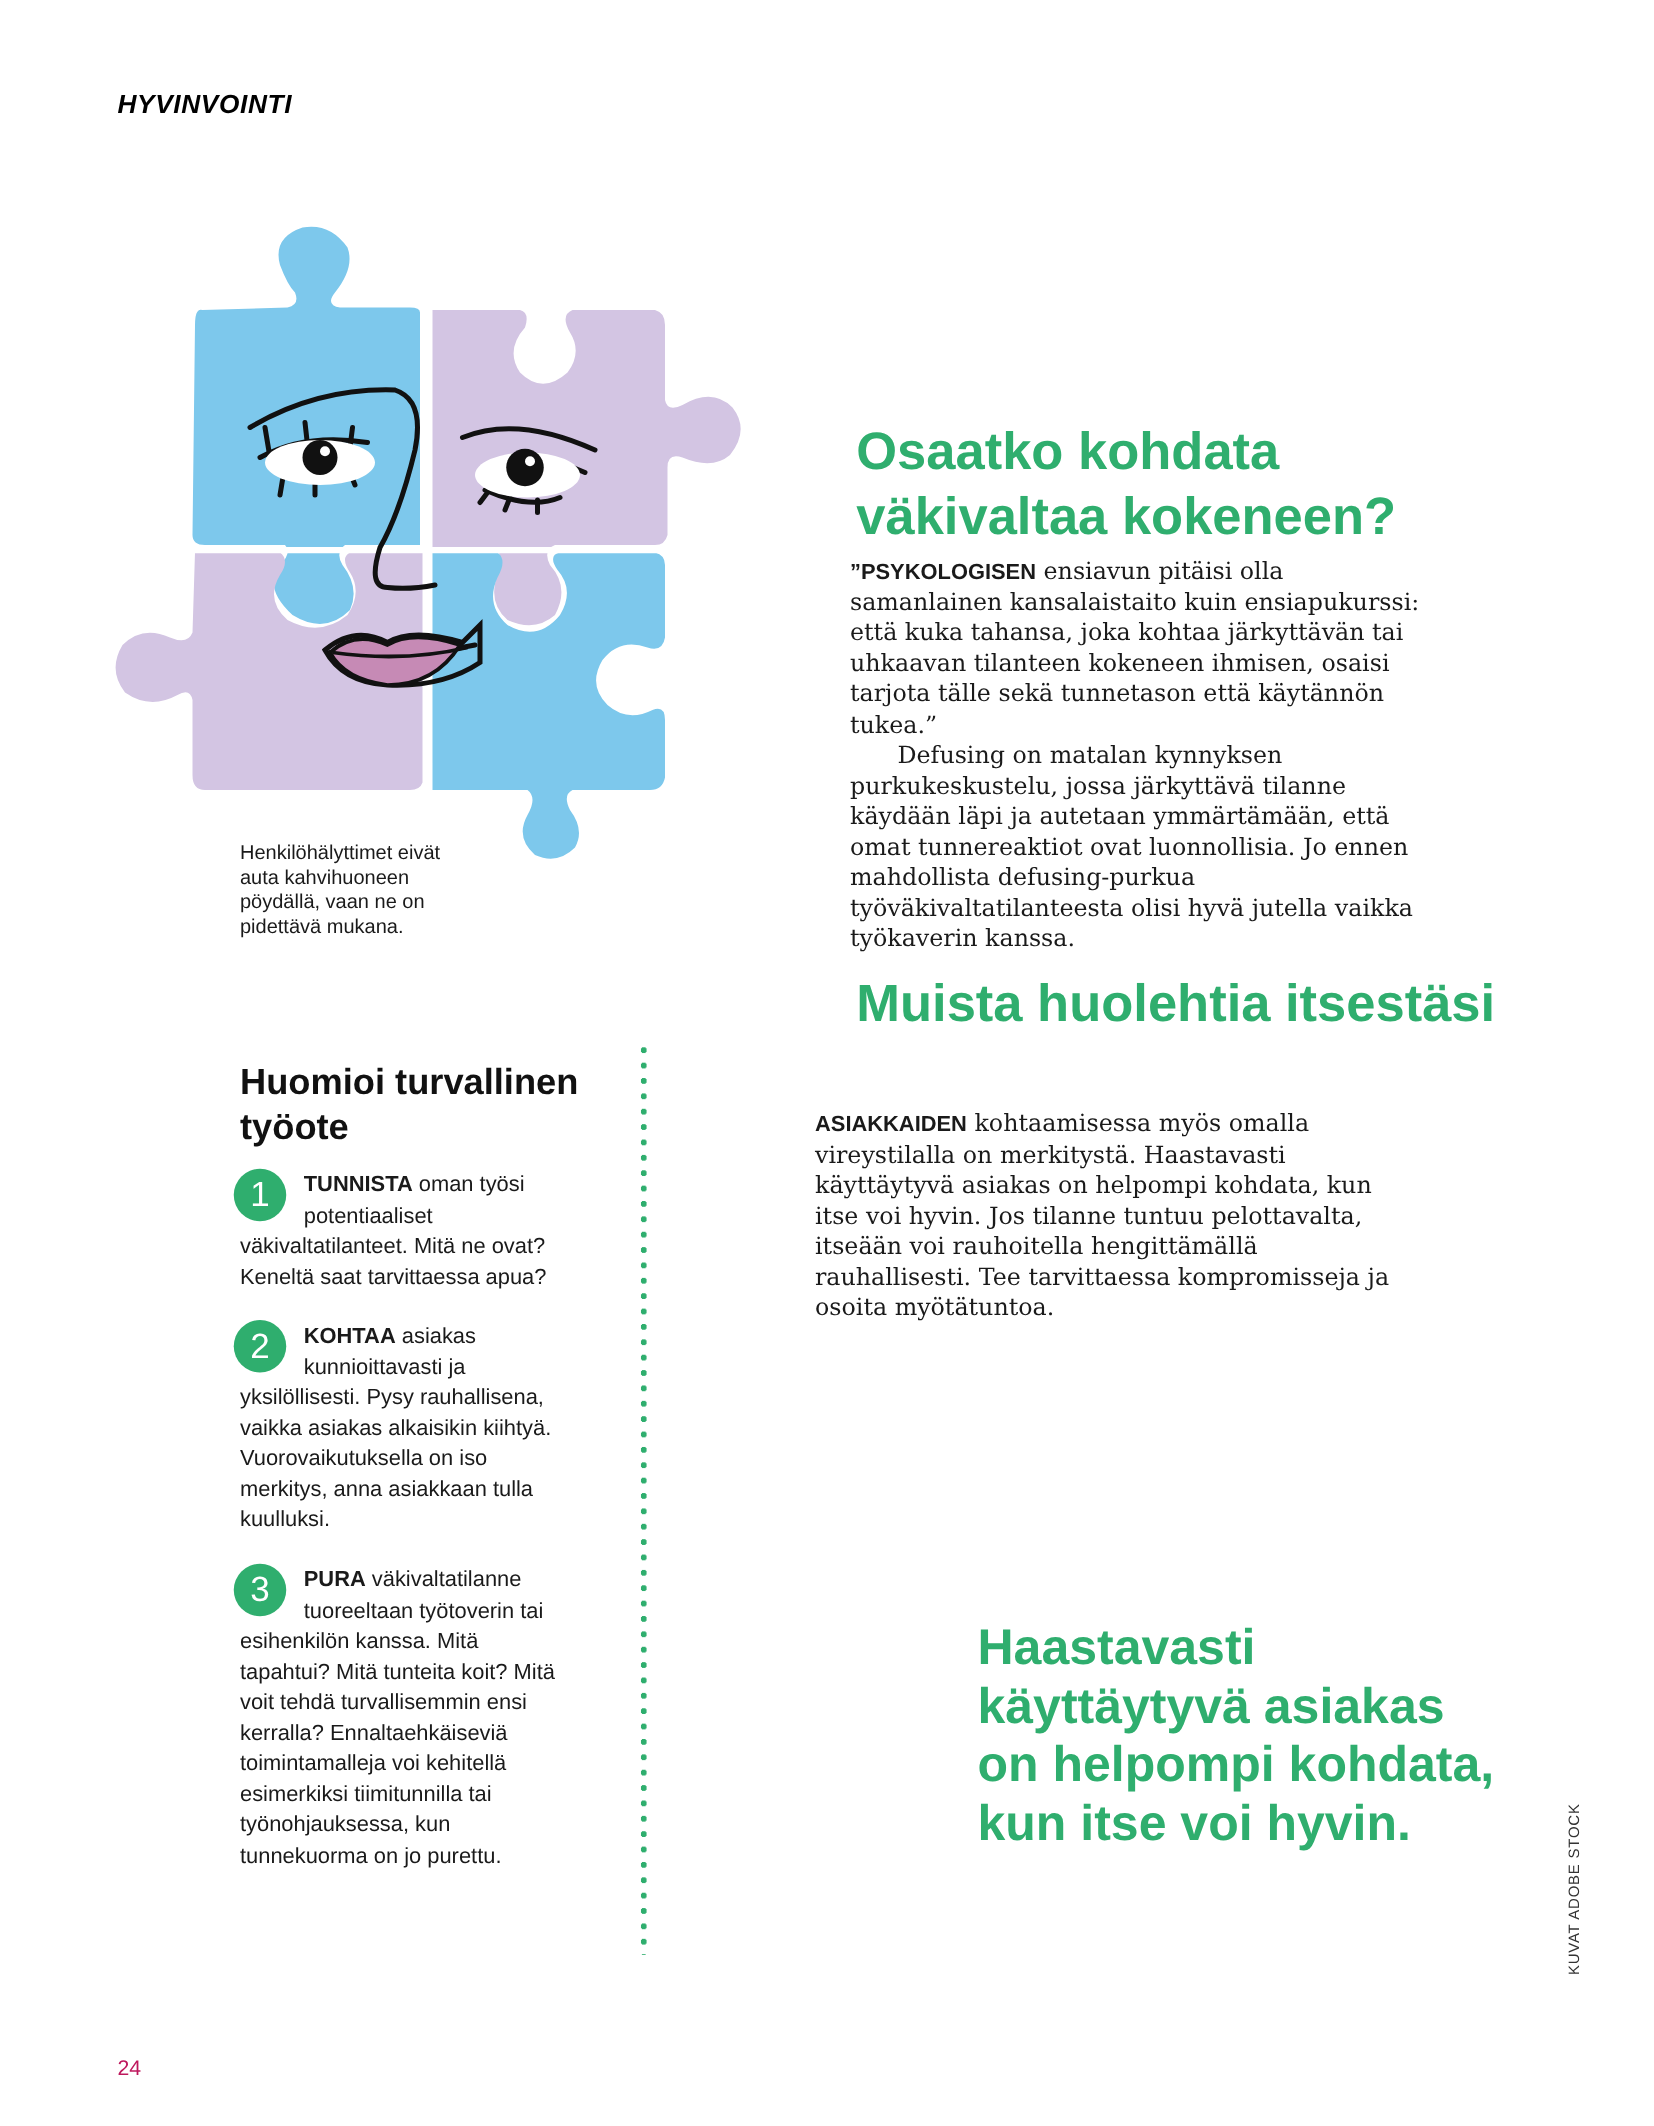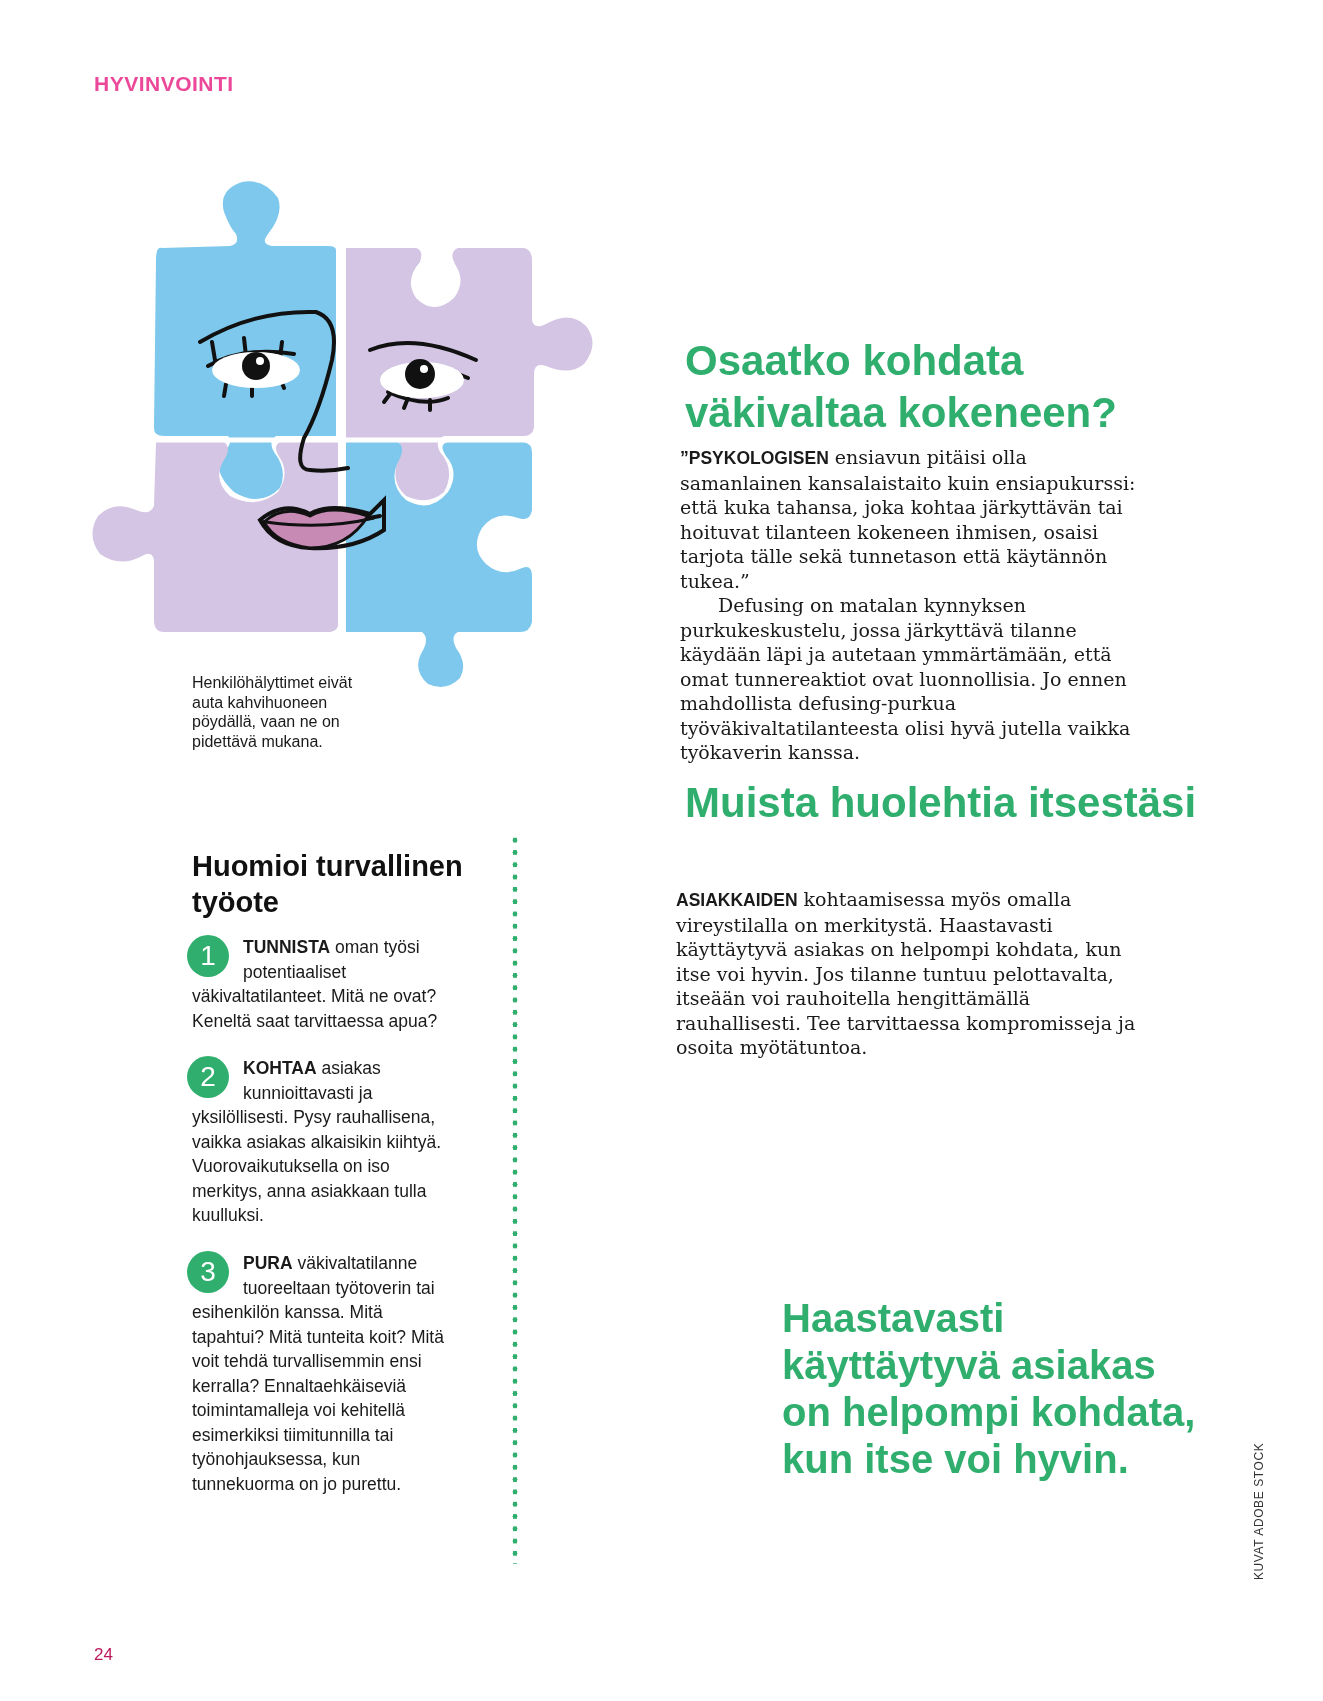--- a/index.html
+++ b/index.html
@@ -1,30 +1,30 @@
 <!DOCTYPE html>
 <html><head>
 <meta charset="utf-8">
 <style>
   html, body { margin: 0; padding: 0; background: #ffffff; }
   body { width: 1323px; height: 1701px; position: relative; overflow: hidden; color: #1a1a1a; }
   .sans { font-family: "Liberation Sans", "DejaVu Sans", sans-serif; }
   .serif { font-family: "DejaVu Serif", "Liberation Serif", serif; }
 
-  .section-label { position: absolute; left: 94px; top: 72px; font-size: 21px; font-weight: 700; letter-spacing: 0.5px; color: #ec4899; }
+  .section-label { position: absolute; left: 94px; top: 72px; font-size: 21px; font-weight: 700; letter-spacing: 0.5px; color: #000000; font-style: italic; }
 
   .illustration { position: absolute; left: 84px; top: 170px; width: 540px; height: 520px; }
 
   .caption { position: absolute; left: 192px; top: 673px; width: 175px; font-size: 16px; line-height: 19.5px; color: #1a1a1a; }
 
   .h-green { color: #2fae6e; font-weight: 700; margin: 5px; }
   .article1-title { position: absolute; left: 680px; top: 330px; width: 520px; font-size: 42px; line-height: 52px; }
   .article1-body { position: absolute; left: 680px; top: 445px; width: 470px; font-size: 19px; line-height: 24.5px; }
   .article2-title { position: absolute; left: 680px; top: 772px; width: 520px; font-size: 42px; line-height: 52px; }
-  .article2-body { position: absolute; left: 676px; top: 887px; width: 470px; font-size: 19px; line-height: 24.5px; }
+  .article2-body { position: absolute; left: 652px; top: 887px; width: 470px; font-size: 19px; line-height: 24.5px; }
   .body-p { margin: 0; }
   .indent { text-indent: 38px; }
   .lead { font-family: "Liberation Sans", "DejaVu Sans", sans-serif; font-weight: 700; font-size: 17.5px; text-align: center; }
 
   .pull-quote { position: absolute; left: 777px; top: 1290px; width: 420px; font-size: 40px; line-height: 47px; }
 
   .divider { position: absolute; left: 512px; top: 834px; width: 6px; height: 730px;
     background-image: radial-gradient(circle, #2fae6e 2.4px, transparent 2.6px);
     background-size: 6px 12.3px; background-repeat: repeat-y; }
 
@@ -83,21 +83,21 @@
     <circle cx="340" cy="199" r="4" fill="#fff"></circle>
   </g>
   <path d="M180 352 Q200 334 226 346 Q246 334 284 346 Q264 378 226 378 Q192 374 180 352 Z" fill="#c68ab5" stroke="#111" stroke-width="3"></path>
   <path d="M182 352 Q240 360 290 348" stroke="#111" stroke-width="3" fill="none"></path>
 </svg>
 
 <div class="caption sans">Henkilöhälyttimet eivät auta kahvihuoneen pöydällä, vaan ne on pidettävä mukana.</div>
 
 <h1 class="article1-title h-green sans">Osaatko kohdata väkivaltaa kokeneen?</h1>
 <div class="article1-body serif">
-  <p class="body-p"><span class="lead">”PSYKOLOGISEN</span><span> ensiavun pitäisi olla samanlainen kansalaistaito kuin ensiapukurssi: että kuka tahansa, joka kohtaa järkyttävän tai hoituvat tilanteen kokeneen ihmisen, osaisi tarjota tälle sekä tunnetason että käytännön tukea.”</span></p>
+  <p class="body-p"><span class="lead">”PSYKOLOGISEN</span><span> ensiavun pitäisi olla samanlainen kansalaistaito kuin ensiapukurssi: että kuka tahansa, joka kohtaa järkyttävän tai uhkaavan tilanteen kokeneen ihmisen, osaisi tarjota tälle sekä tunnetason että käytännön tukea.”</span></p>
   <p class="body-p indent">Defusing on matalan kynnyksen purkukeskustelu, jossa järkyttävä tilanne käydään läpi ja autetaan ymmärtämään, että omat tunnereaktiot ovat luonnollisia. Jo ennen mahdollista defusing-purkua työväkivaltatilanteesta olisi hyvä jutella vaikka työkaverin kanssa.</p>
 </div>
 
 <h1 class="article2-title h-green sans">Muista huolehtia itsestäsi</h1>
 <div class="article2-body serif">
   <p class="body-p"><span class="lead">ASIAKKAIDEN</span><span> kohtaamisessa myös omalla vireystilalla on merkitystä. Haastavasti käyttäytyvä asiakas on helpompi kohdata, kun itse voi hyvin. Jos tilanne tuntuu pelottavalta, itseään voi rauhoitella hengittämällä rauhallisesti. Tee tarvittaessa kompromisseja ja osoita myötätuntoa.</span></p>
 </div>
 
 <div class="pull-quote h-green sans">Haastavasti käyttäytyvä asiakas on helpompi kohdata, kun itse voi hyvin.</div>
 

